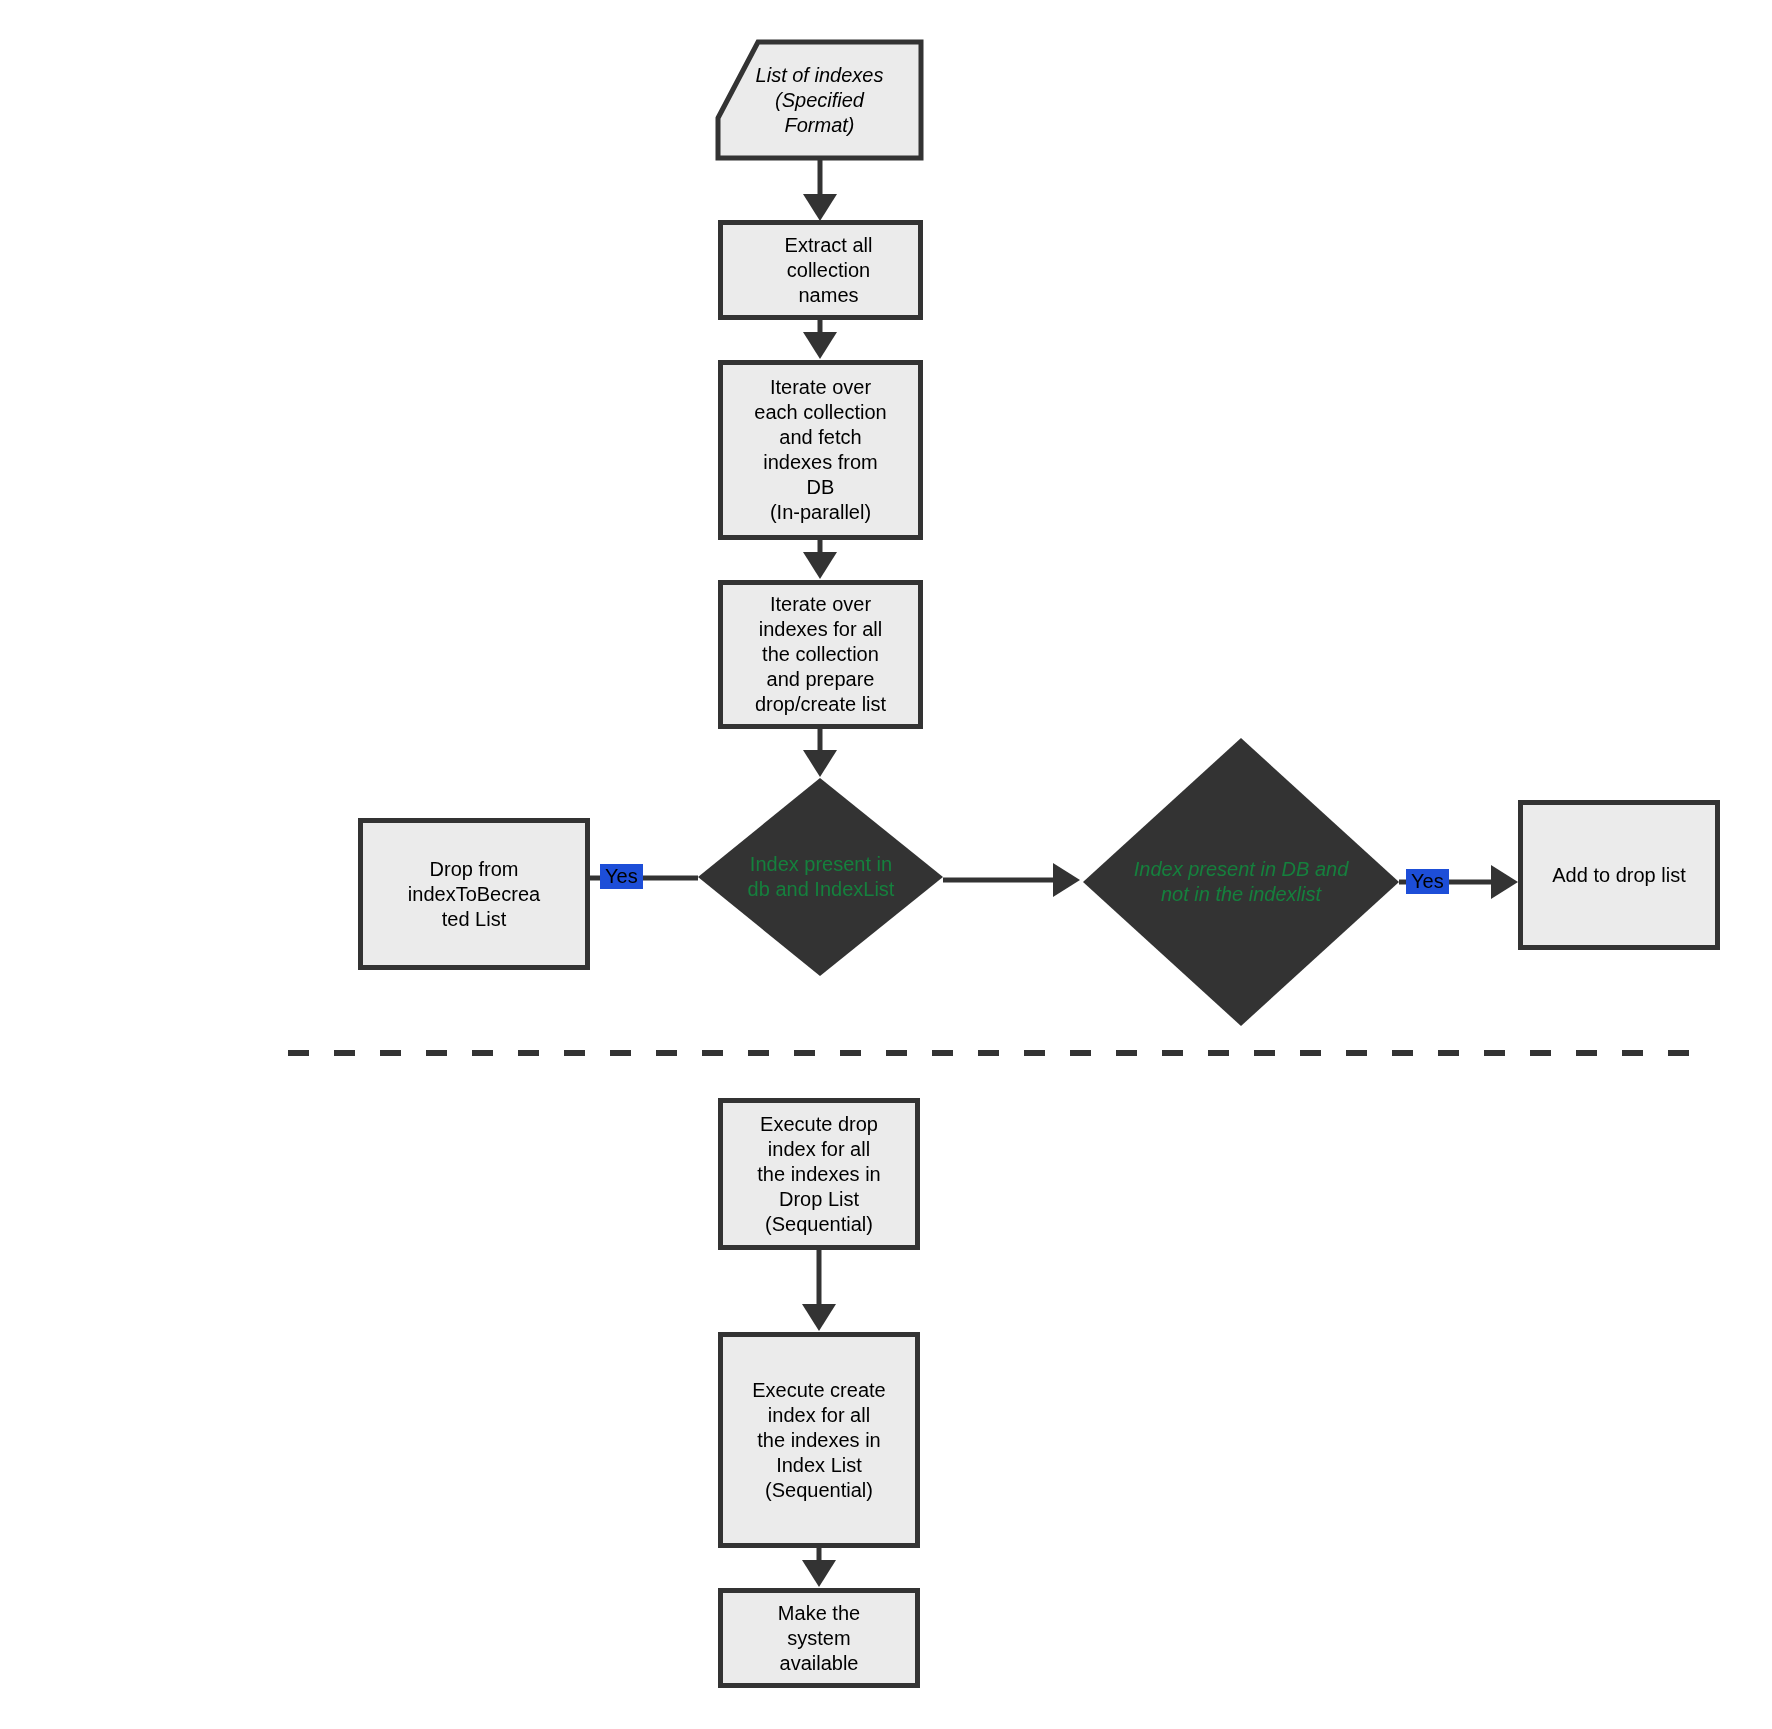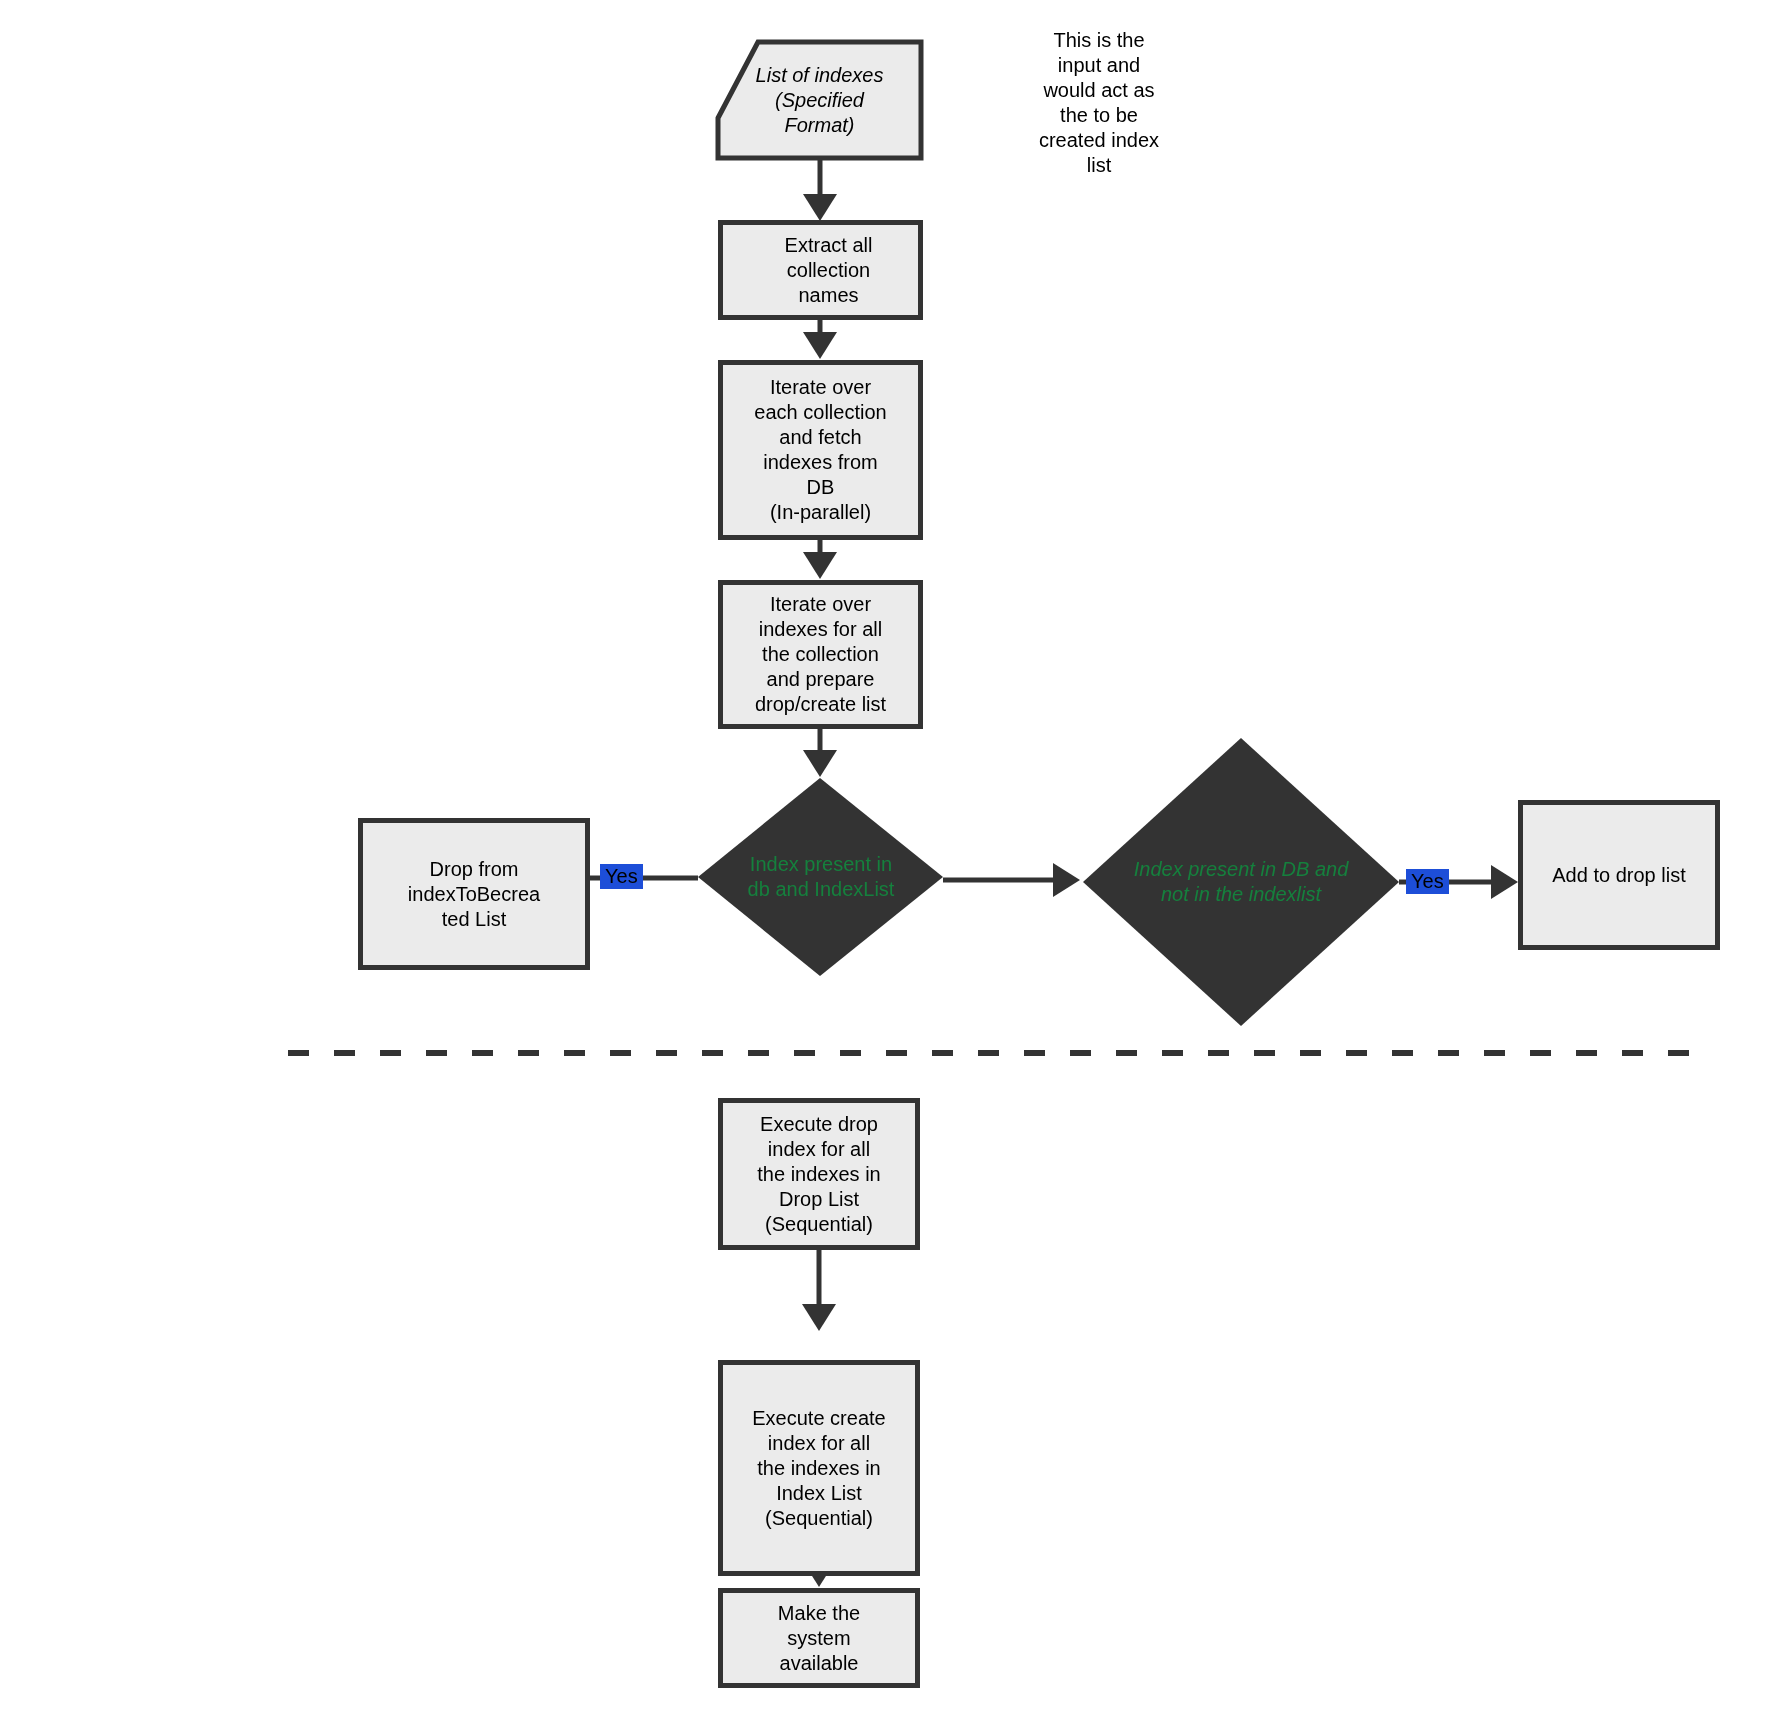--- a/index.html
+++ b/index.html
@@ -115,26 +115,20 @@
     <g>
       <line x1="819" y1="1548" x2="819" y2="1562" stroke="#333333" stroke-width="5"></line>
       <polygon points="802,1560 836,1560 819,1587" fill="#333333"></polygon>
     </g>
   </svg>
 
   <div class="free-label" style="left:718px; top:42px; width:203px; height:116px;font-style:italic;">List of indexes
 (Specified
 Format)</div>
 
-  <div class="annotation" style="left:1005px; top:28px; width:188px;">This is the
-input and
-would act as
-the to be
-created index
-list</div>
 
   <div class="node" style="left:718px; top:220px; width:205px; height:100px;padding-left:16px;">Extract all
 collection
 names</div>
 
   <div class="node" style="left:718px; top:360px; width:205px; height:180px;">Iterate over
 each collection
 and fetch
 indexes from
 DB
@@ -161,21 +155,21 @@
   <div class="yes-label" style="left:1406px; top:869px;">Yes</div>
 
   <div class="node" style="left:1518px; top:800px; width:202px; height:150px;">Add to drop list</div>
 
   <div class="node" style="left:718px; top:1098px; width:202px; height:152px;">Execute drop
 index for all
 the indexes in
 Drop List
 (Sequential)</div>
 
-  <div class="node" style="left:718px; top:1332px; width:202px; height:216px;margin-top:28px;">Execute create
+  <div class="node" style="left:718px; top:1332px; width:202px; height:216px;">Execute create
 index for all
 the indexes in
 Index List
 (Sequential)</div>
 
   <div class="node" style="left:718px; top:1588px; width:202px; height:100px;">Make the
 system
 available</div>
 
 </div>

